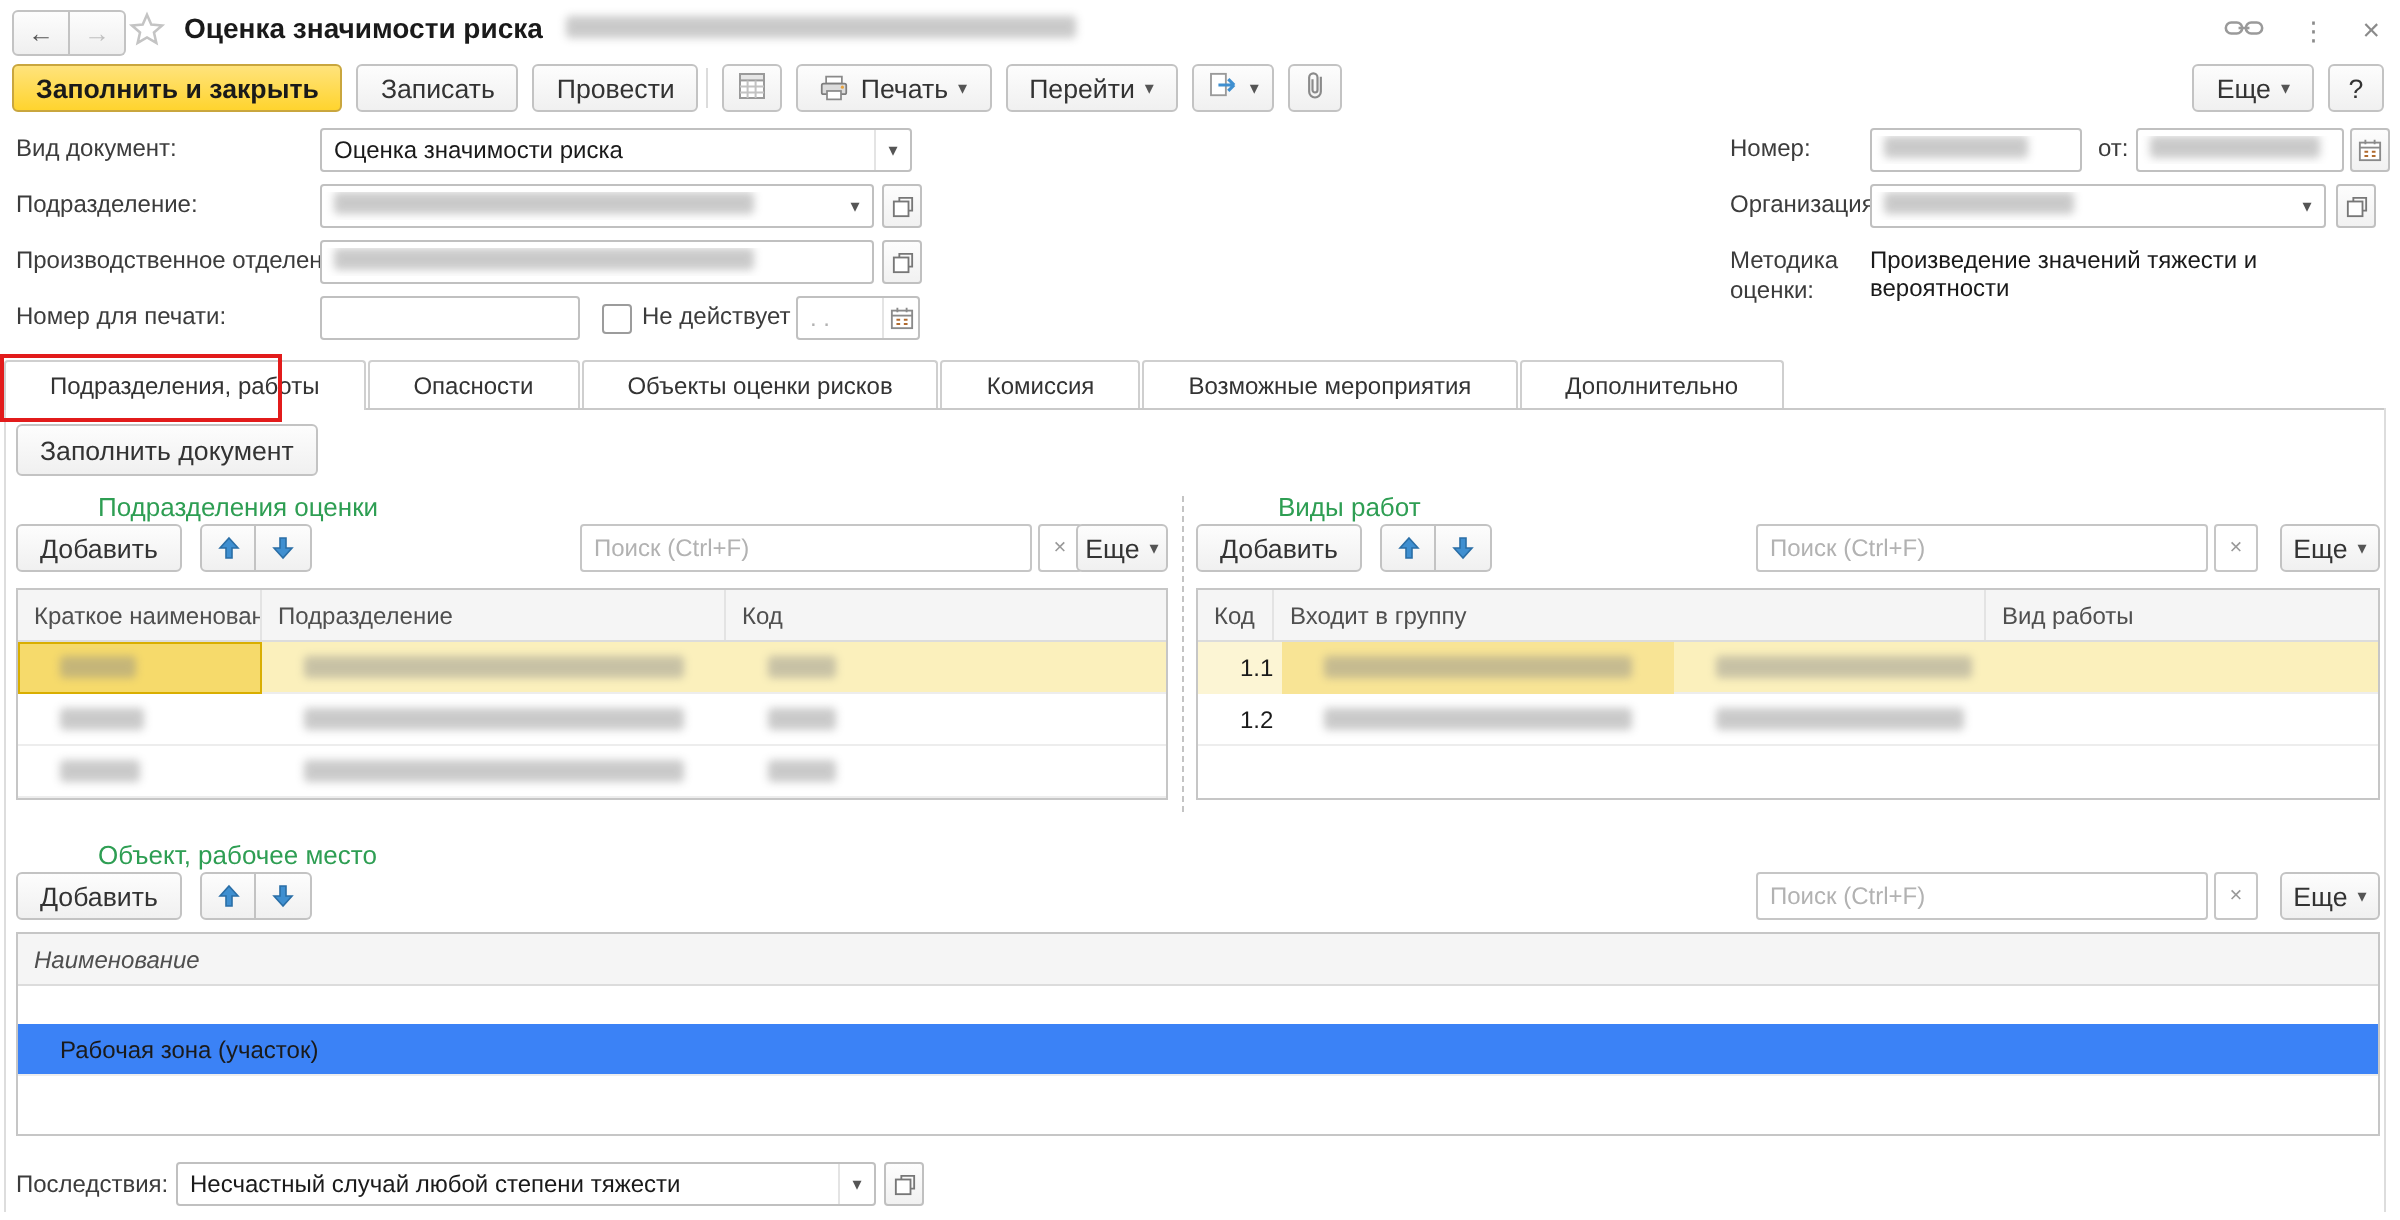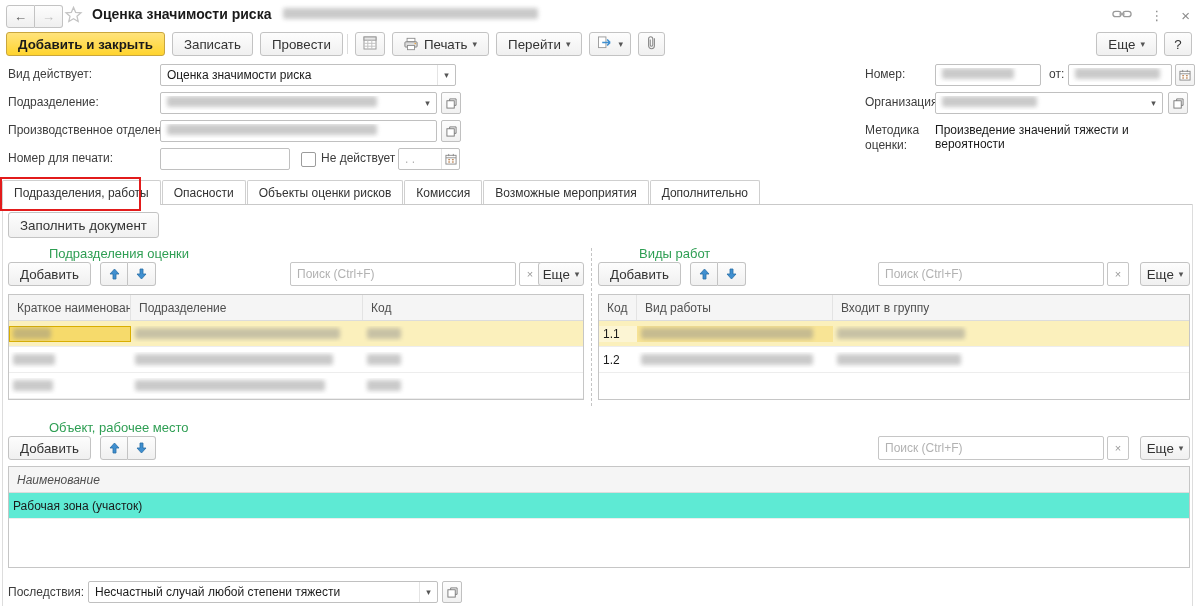--- a/index.html
+++ b/index.html
@@ -42,21 +42,21 @@
   .checkbox{position:absolute;width:13px;height:13px;border:1px solid #9c9c9c;border-radius:2px;background:#fff;}
   input.bare{border:none;outline:none;background:transparent;font:12px "Liberation Sans",sans-serif;
     width:100%;padding:0 6px;color:#1a1a1a;}
   input.bare::placeholder{color:#b2b2b2;}
 
   
   .blur{display:inline-block;height:11px;border-radius:2px;background:#8a8a8a;opacity:.45;filter:blur(2px);}
 
   
   .tabbar{left:2px;top:180px;width:1191px;height:24px;border-bottom:1px solid #c9c9c9;display:flex;align-items:flex-end;}
-  .tab{height:23px;display:inline-flex;align-items:center;padding:0 11px;background:#fff;
+  .tab{height:23px;display:inline-flex;align-items:center;padding:0 22px;background:#fff;
     border:1px solid #cfcfcf;border-bottom:none;border-radius:2px 2px 0 0;margin-right:1px;color:#333;}
   .tab.active{height:24px;margin-bottom:-1px;background:#fff;z-index:2;}
   .annot{position:absolute;border:2px solid var(--annotation-red,#e21b1b);pointer-events:none;z-index:5;}
 
   
   .panel-border{width:1px;background:#ddd;}
   .sec-title{font-size:13px;color:var(--accent-green,#2e9e53);white-space:nowrap;margin-left:41px;}
   .updown{display:flex;}
   .udbtn{width:28px;height:24px;background:linear-gradient(#fdfdfd,#f0f0f0);border:1px solid #c3c3c3;
     display:flex;align-items:center;justify-content:center;box-sizing:border-box;}
@@ -67,23 +67,23 @@
   .search-clear{width:22px;height:24px;border:1px solid #c6c6c6;border-radius:2px;margin-left:3px;
     background:#fff;display:flex;align-items:center;justify-content:center;color:#999;font-size:11px;box-sizing:border-box;}
   .splitter-v{border-left:1px dashed #c4c4c4;width:0;}
 
   
   .tbl{position:absolute;border:1px solid #c6c6c6;background:#fff;box-sizing:border-box;overflow:hidden;}
   .thead{display:flex;background:#f5f5f5;border-bottom:1px solid #dcdcdc;height:25px;align-items:center;color:#4f4f4f;}
   .th{padding:0 8px;box-sizing:border-box;white-space:nowrap;overflow:hidden;border-right:1px solid #e3e3e3;height:25px;display:flex;align-items:center;}
   .th:last-child{border-right:none;}
   .trow{display:flex;height:25px;align-items:center;border-bottom:1px solid #ededed;}
-  .td{padding:0 4px;box-sizing:border-box;white-space:nowrap;overflow:hidden;height:16px;display:flex;align-items:center;color:#1a1a1a;}
+  .td{padding:0 21px;box-sizing:border-box;white-space:nowrap;overflow:hidden;height:26px;display:flex;align-items:center;color:#1a1a1a;}
   .row-hl{background:var(--row-highlight,#fbf0bc);}
-  .row-hl2{background:#5eead4;}
+  .row-hl2{background:#3b82f6;margin-top:19px;}
   .cell-hl{background:var(--cell-highlight,#f6da6b);box-shadow:inset 0 0 0 1px #d9ae00;}
 
   .ftr-label{color:#3c3c3c;}
 </style>
 </head>
 <body>
 
 <div class="screen">
 
   <div class="abs navgroup">
@@ -109,21 +109,21 @@
           <rect x="1" y="3" width="9" height="6" rx="3" fill="none" stroke="#9a9a9a" stroke-width="1.4"></rect>
           <rect x="12" y="3" width="9" height="6" rx="3" fill="none" stroke="#9a9a9a" stroke-width="1.4"></rect>
           <path d="M8 6h6" stroke="#9a9a9a" stroke-width="1.4"></path>
         </svg>
     </span>
     <span style="font-size:13px;">⋮</span>
     <span style="font-size:15px;">×</span>
   </div>
 
   <div class="abs cmdbar">
-    <button class="btn btn-primary">Добавить и закрыть</button>
+    <button class="btn btn-primary">Заполнить и закрыть</button>
     <button class="btn gap">Записать</button>
     <button class="btn gap">Провести</button>
     <div class="sep"></div>
     <button class="btn icon-btn">
       <span>
         <svg width="14" height="14" viewBox="0 0 14 14">
             <rect x="1" y="1" width="12" height="12" fill="#fff" stroke="#9a9a9a"></rect>
             <rect x="1" y="1" width="12" height="3.2" fill="#e6e6e6" stroke="#9a9a9a"></rect>
             <path d="M1 7.3h12M1 10.2h12M4.8 4.2v8.8M8.8 4.2v8.8" stroke="#c2c2c2"></path>
           </svg>
@@ -162,21 +162,21 @@
       </span>
     </button>
     <div class="spacer"></div>
     <button class="btn">
       <span>Еще</span>
         <span class="caret">▾</span>
     </button>
     <button class="btn icon-btn gap" style="margin-right:8px;width:28px;">?</button>
   </div>
 
-  <div class="abs flabel" style="left:8px;top:67px;">Вид действует:</div>
+  <div class="abs flabel" style="left:8px;top:67px;">Вид документ:</div>
   <div class="field" style="left:160px;top:64px;width:296px;">
     <div class="val">Оценка значимости риска</div>
     <div class="arrow" style="border-left:1px solid #e4e4e4;">▾</div>
   </div>
 
   <div class="abs flabel" style="left:8px;top:95px;">Подразделение:</div>
   <div class="field" style="left:160px;top:92px;width:277px;">
     <div class="val"><span class="blur" style="width:210px;"></span></div>
     <div class="arrow">▾</div>
   </div>
@@ -364,22 +364,22 @@
     <div class="search-clear">×</div>
   </div>
   <button class="btn abs" style="left:1140px;top:262px;width:50px;padding:0 8px;">
     <span>Еще</span>
       <span class="caret">▾</span>
   </button>
 
   <div class="tbl" style="left:598px;top:294px;width:592px;height:106px;">
     <div class="thead">
       <div class="th" style="width:38px;">Код</div>
+      <div class="th" style="flex:1;">Входит в группу</div>
       <div class="th" style="width:196px;">Вид работы</div>
-      <div class="th" style="flex:1;">Входит в группу</div>
     </div>
     <div class="trow row-hl">
       <div class="td" style="width:38px;background:#fcf5d4;">1.1</div>
       <div class="td" style="width:196px;background:#f8e495;">
           <span class="blur" style="width:172px;"></span>
         </div>
       <div class="td" style="flex:1;">
           <span class="blur" style="width:128px;"></span>
         </div>
     </div>

